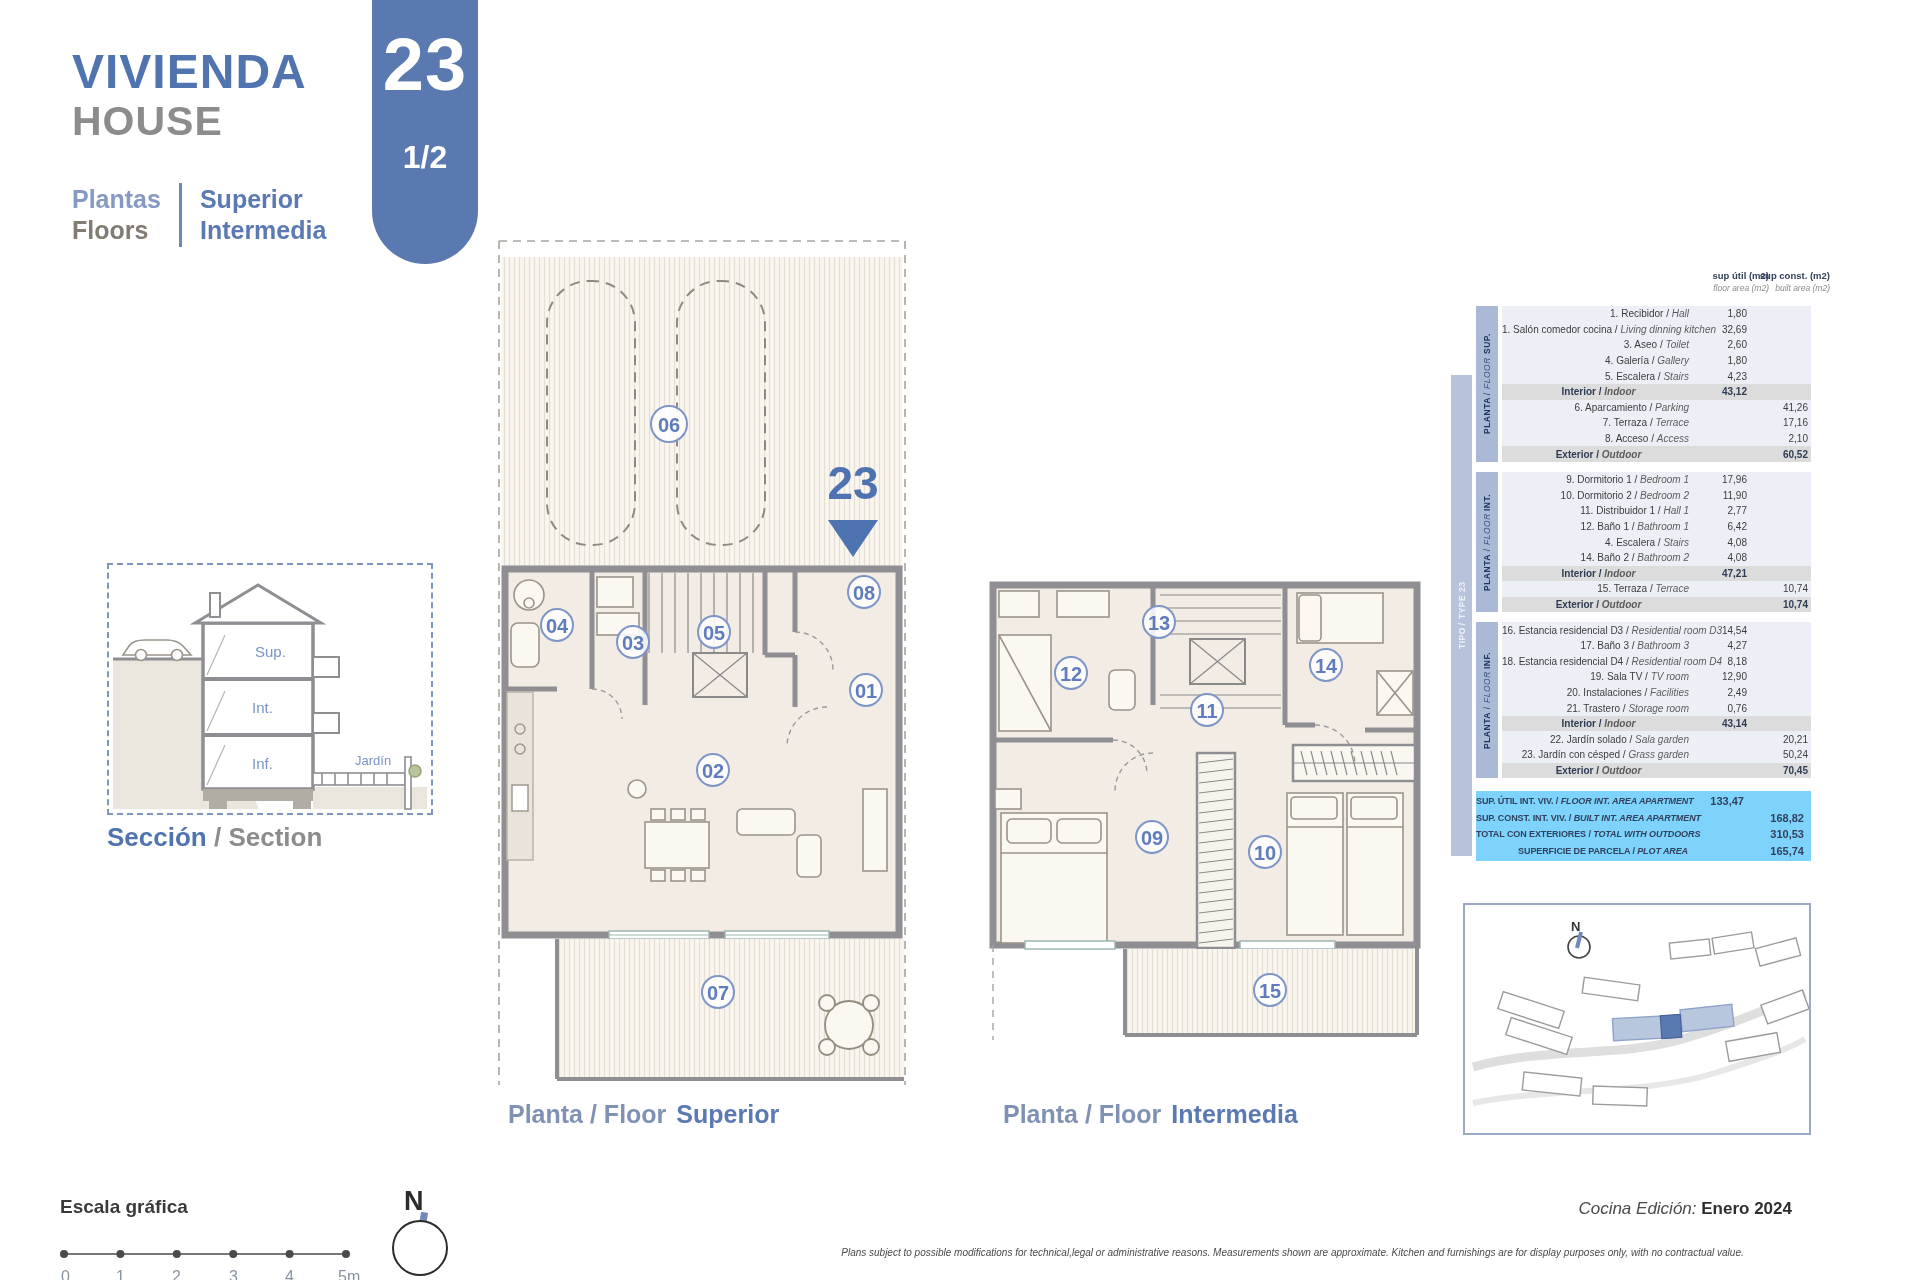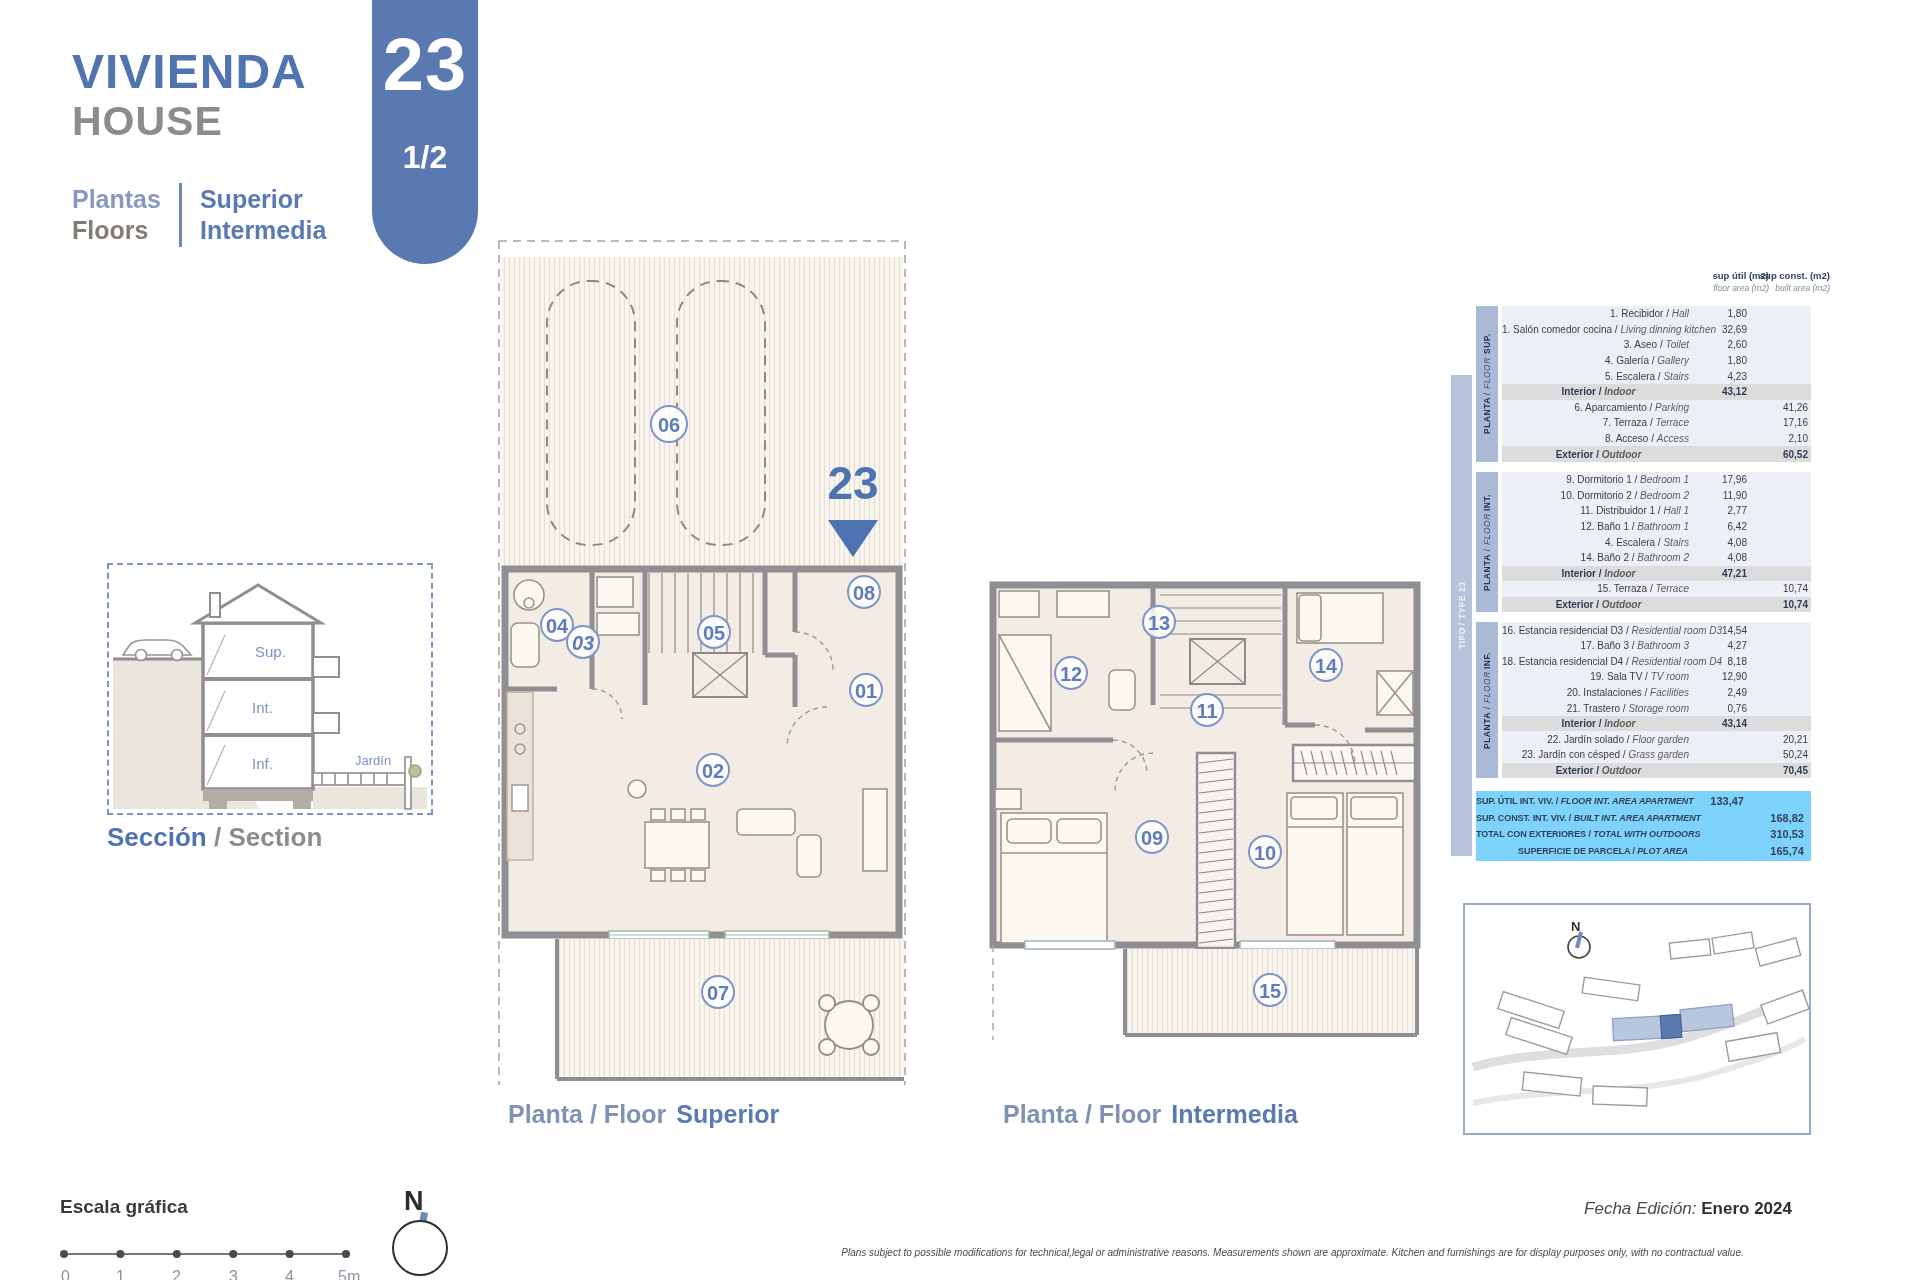--- a/index.html
+++ b/index.html
@@ -402,21 +402,21 @@
       <line x1="140" y1="460" x2="432" y2="460"></line>
       <line x1="432" y1="370" x2="432" y2="460"></line>
   </g>
   <g stroke="#a7a49c" stroke-width="1.4" stroke-dasharray="7 6">
     <line x1="8" y1="370" x2="8" y2="465"></line>
   </g>
 </svg>
 
 <div class="abs room-badge" style="left:650px;top:405px;width:38px;height:38px;line-height:37px;">06</div>
 <div class="abs room-badge" style="left:540px;top:608px;">04</div>
-<div class="abs room-badge" style="left:566px;top:625px;font-style:italic;">03</div>
+<div class="abs room-badge" style="left:616px;top:625px;">03</div>
 <div class="abs room-badge" style="left:697px;top:615px;">05</div>
 <div class="abs room-badge" style="left:847px;top:575px;">08</div>
 <div class="abs room-badge" style="left:849px;top:673px;">01</div>
 <div class="abs room-badge" style="left:696px;top:753px;">02</div>
 <div class="abs room-badge" style="left:701px;top:975px;">07</div>
 
 <div class="abs room-badge" style="left:1054px;top:656px;">12</div>
 <div class="abs room-badge" style="left:1142px;top:605px;">13</div>
 <div class="abs room-badge" style="left:1309px;top:648px;">14</div>
 <div class="abs room-badge" style="left:1190px;top:693px;">11</div>
@@ -584,21 +584,21 @@
           <div class="name"><span>21. Trastero</span> / <span class="en">Storage room</span></div>
           <div class="util">0,76</div>
           <div class="const"></div>
         </div>
         <div class="tbl-row subtotal">
           <div class="name"><span>Interior</span> / <span class="en">Indoor</span></div>
           <div class="util">43,14</div>
           <div class="const"></div>
         </div>
         <div class="tbl-row">
-          <div class="name"><span>22. Jardín solado</span> / <span class="en">Floor garden</span></div>
+          <div class="name"><span>22. Jardín solado</span> / <span class="en">Sala garden</span></div>
           <div class="util"></div>
           <div class="const">20,21</div>
         </div>
         <div class="tbl-row">
           <div class="name"><span>23. Jardín con césped</span> / <span class="en">Grass garden</span></div>
           <div class="util"></div>
           <div class="const">50,24</div>
         </div>
         <div class="tbl-row subtotal">
           <div class="name"><span>Exterior</span> / <span class="en">Outdoor</span></div>
@@ -686,15 +686,15 @@
 <div class="abs" id="compass">
   <div class="n">N</div>
   <div class="needle"></div>
   <div class="circle"></div>
 </div>
 
 <div class="abs" id="disclaimer">
   <div>Plans subject to possible modifications for technical,legal or administrative reasons. Measurements shown are approximate. Kitchen and furnishings are for display purposes only, with no contractual value.</div>
 </div>
 <div class="abs" id="edition">
-  <span class="lbl">Fecha Edición:</span>
+  <span class="lbl">Cocina Edición:</span>
   <span class="val">Enero 2024</span>
 </div>
 
 </body></html>

